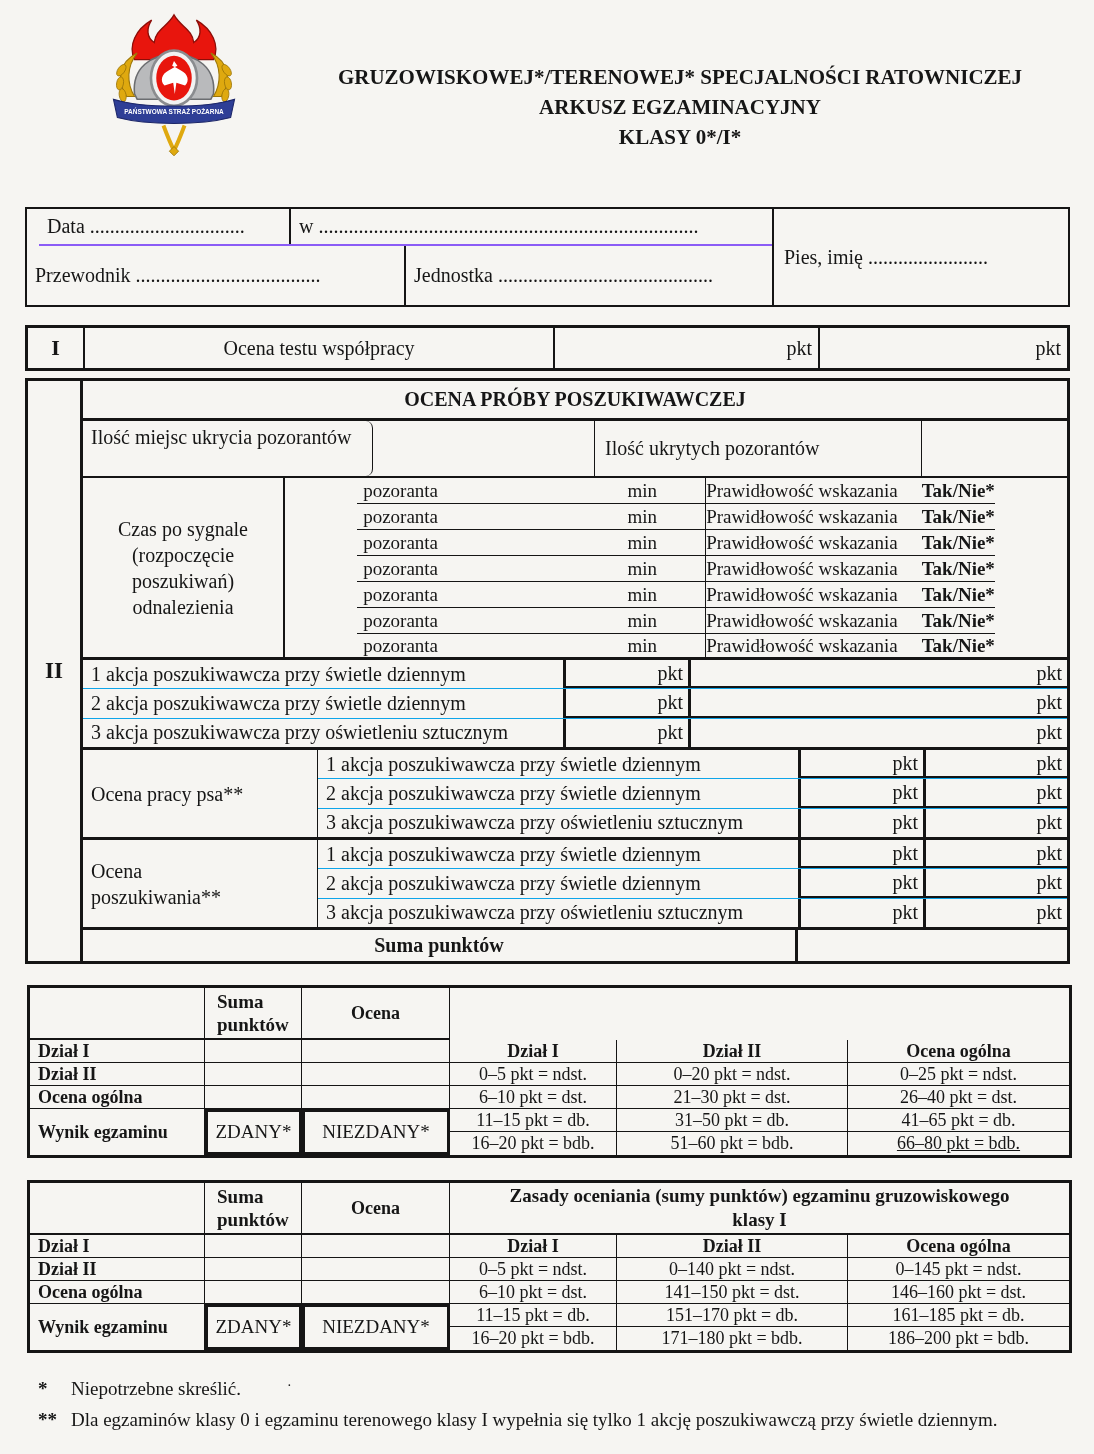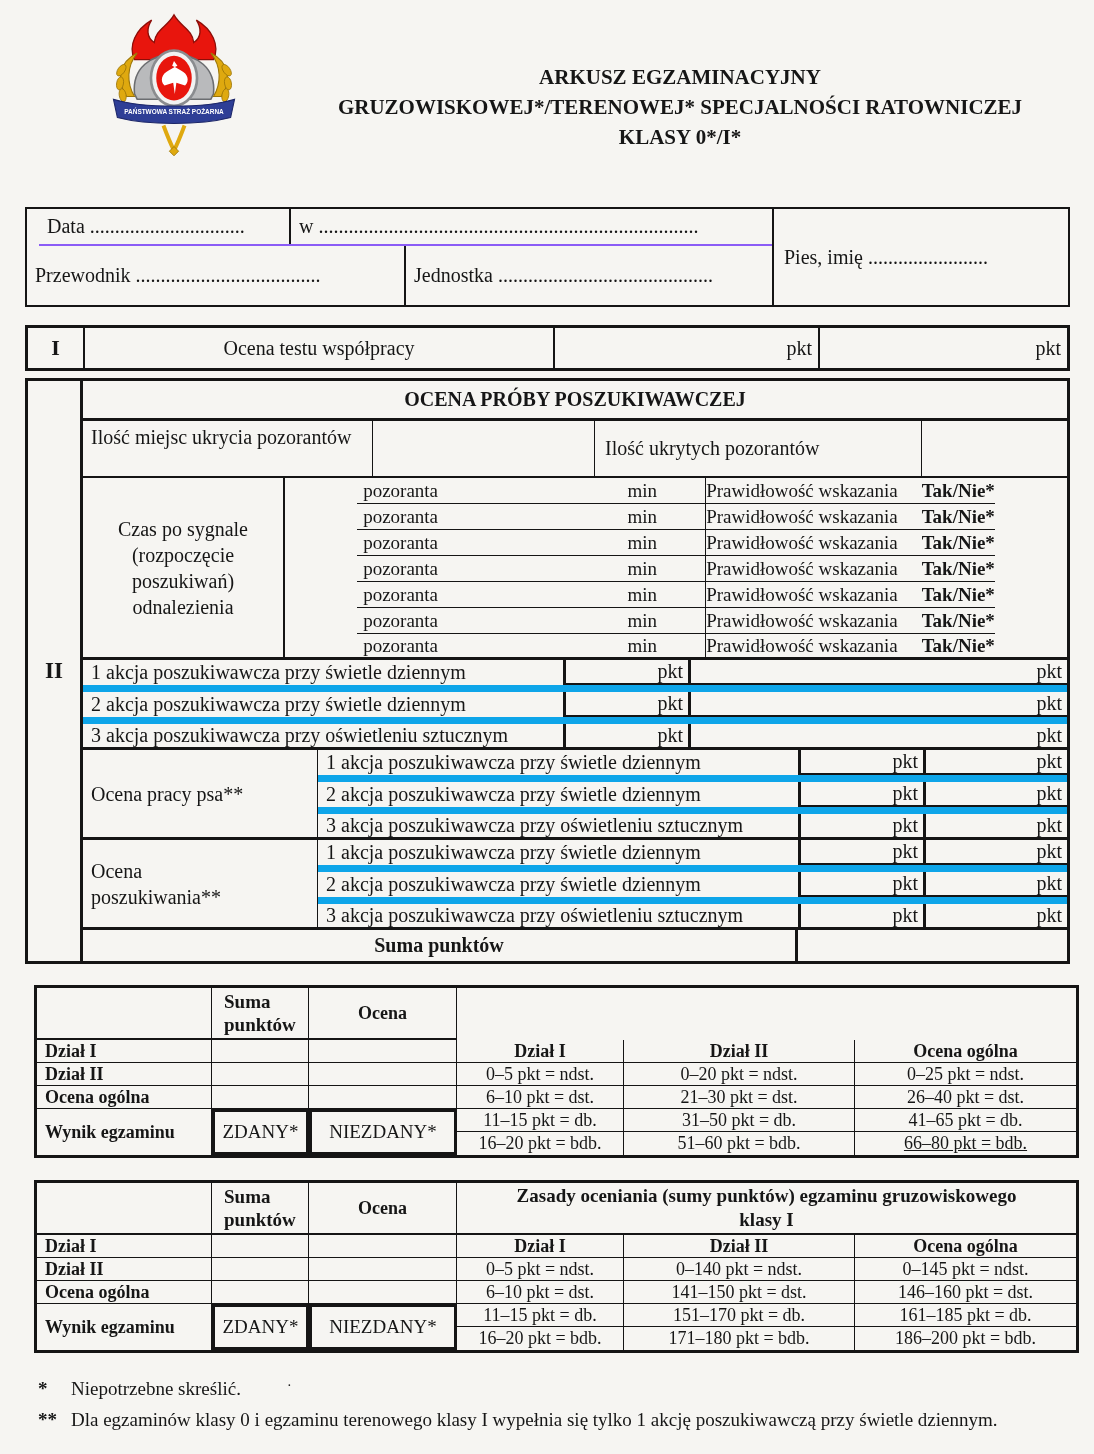--- a/index.html
+++ b/index.html
@@ -43,47 +43,47 @@
   .sec1 .lbl { width:470px; border-right:2px solid #151515; display:flex; align-items:center; justify-content:center; }
   .sec1 .pkt1 { width:265px; border-right:2px solid #151515; }
   .sec1 .pkt2 { flex:1; }
   .pkt-txt { display:flex; align-items:center; justify-content:flex-end; padding-right:6px; height:100%; }
   
   .sec2 { left:25px; top:378px; width:1045px; height:586px; display:flex; font-size:20px; }
   .sec2-num { width:55px; border-right:3px solid #151515; display:flex; align-items:center; justify-content:center; font-weight:bold; font-size:23px; }
   .sec2-body { flex:1; display:flex; flex-direction:column; }
   .sec2-title { height:40px; border-bottom:3px solid #151515; display:flex; align-items:center; justify-content:center; font-weight:bold; font-size:20px; }
   .ilosc-row { height:57px; border-bottom:2px solid #151515; display:flex; }
-  .ilosc-c1 { width:290px; border-right:1px solid #151515; padding:4px 20px 0 8px; line-height:25px; }
+  .ilosc-c1 { width:290px; border-right:1px solid #151515; padding:4px 20px 0 8px; line-height:25px;border-radius:7px; }
   .ilosc-c2 { width:222px; border-right:1px solid #151515; }
   .ilosc-c3 { width:327px; border-right:1px solid #151515; display:flex; align-items:center; padding-left:10px; }
   .ilosc-c4 { flex:1; }
   .poz-section { height:182px; border-bottom:3px solid #151515; display:flex; }
   .poz-label { width:202px; border-right:2px solid #151515; display:flex; flex-direction:column; align-items:center; justify-content:center; line-height:26px; text-align:center; }
   .poz-rows { flex:1; display:flex; flex-direction:column;align-items:center; }
   .poz-row { height:26px; border-bottom:1px solid #151515; display:flex; font-size:19px; }
   .poz-row.last { border-bottom:none; flex:1; }
   .poz-cell-a { width:349px; border-right:1px solid #151515; display:flex; align-items:center; justify-content:space-between; padding:0 48px 0 6px; }
   .poz-cell-b { flex:1; display:flex; align-items:center; justify-content:center; gap:24px; }
   .poz-cell-b .taknie { font-weight:bold; }
   .group { height:90px; border-bottom:3px solid #151515; display:flex; }
   .group-label { width:235px; border-right:1px solid #151515; display:flex; flex-direction:column; justify-content:center; padding-left:8px; line-height:26px; }
   .group-rows { flex:1; display:flex; flex-direction:column; }
-  .action-row { flex:1; border-bottom:7px solid #0ea5e9; display:flex; }
+  .action-row { flex:1; border-bottom:1px solid #0ea5e9; display:flex; }
   .action-row.last { border-bottom:none; }
   .action-text { width:480px; display:flex; align-items:center; padding-left:8px; }
   .pkt-cell { border-left:3px solid #151515; border-bottom:2px solid #151515; display:flex; align-items:center; justify-content:flex-end; padding-right:5px; }
   .action-row.last .pkt-cell { border-bottom:none; }
   .pkt-c1 { width:125px; }
   .pkt-c2 { flex:1; }
   .suma-row { flex:1; display:flex; }
   .suma-label { width:715px; border-right:3px solid #151515; display:flex; align-items:center; justify-content:center; font-weight:bold; }
   .suma-blank { flex:1; }
   
-  .score { left:34px; width:1045px; height:173px; }
+  .score { left:27px; width:1045px; height:173px; }
   .score-grid { display:grid; width:100%; height:100%;
     grid-template-columns:175px 97px 148px 167px 231px 1fr;
     grid-template-rows:52px repeat(5, 1fr); font-size:18px; }
   .sg-cell { display:flex; align-items:center; }
   .br { border-right:1px solid #151515; }
   .bb { border-bottom:1px solid #151515; }
   .bb2 { border-bottom:2px solid #151515; }
   .bold { font-weight:bold; }
   .center { justify-content:center; text-align:center; }
   .lpad { padding-left:8px; }
@@ -119,22 +119,22 @@
     <ellipse cx="60" cy="50" rx="13.5" ry="17" fill="#e8150d"></ellipse>
     <path fill="#ffffff" d="M60 37 l2.6 3.6 -1.9 1 4.6 2.6 c5.2 2.6 6.8 7.8 3.1 11.4 l-6.6 -2 -1.2 8.4 -1.2 -8.4 -6.6 2 c-3.7 -3.6 -2.1 -8.8 3.1 -11.4 l4.6 -2.6 -1.9 -1 Z"></path>
     <path fill="#2e3e96" stroke="#1c2668" stroke-width="0.8" d="M14 66 C36 73 84 73 106 66 L103 80 C80 86 40 86 17 80 Z"></path>
     <text x="60" y="77" font-size="4.9" fill="#ffffff" text-anchor="middle" font-family="Liberation Sans, sans-serif" font-weight="bold">PAŃSTWOWA STRAŻ POŻARNA</text>
     <path fill="none" stroke="#dfa90f" stroke-width="3" d="M52 86 C55 94 57 99 60 105 C63 99 65 94 68 86"></path>
     <rect x="57.5" y="103" width="5" height="5" transform="rotate(45 60 105.5)" fill="#dfa90f" stroke="#9c7608" stroke-width="0.6"></rect>
   </svg>
 
 
   <div class="title-block">
+    <div>GRUZOWISKOWEJ*/TERENOWEJ* SPECJALNOŚCI RATOWNICZEJ</div>
     <div>ARKUSZ EGZAMINACYJNY</div>
-    <div>GRUZOWISKOWEJ*/TERENOWEJ* SPECJALNOŚCI RATOWNICZEJ</div>
     <div>KLASY 0*/I*</div>
   </div>
 
   <div class="tbl info-table">
     <div class="row">
       <div class="info-left">
         <div class="info-r1">
           <div class="cell c-data">Data ...............................</div>
           <div class="cell c-w">w ............................................................................</div>
         </div>

